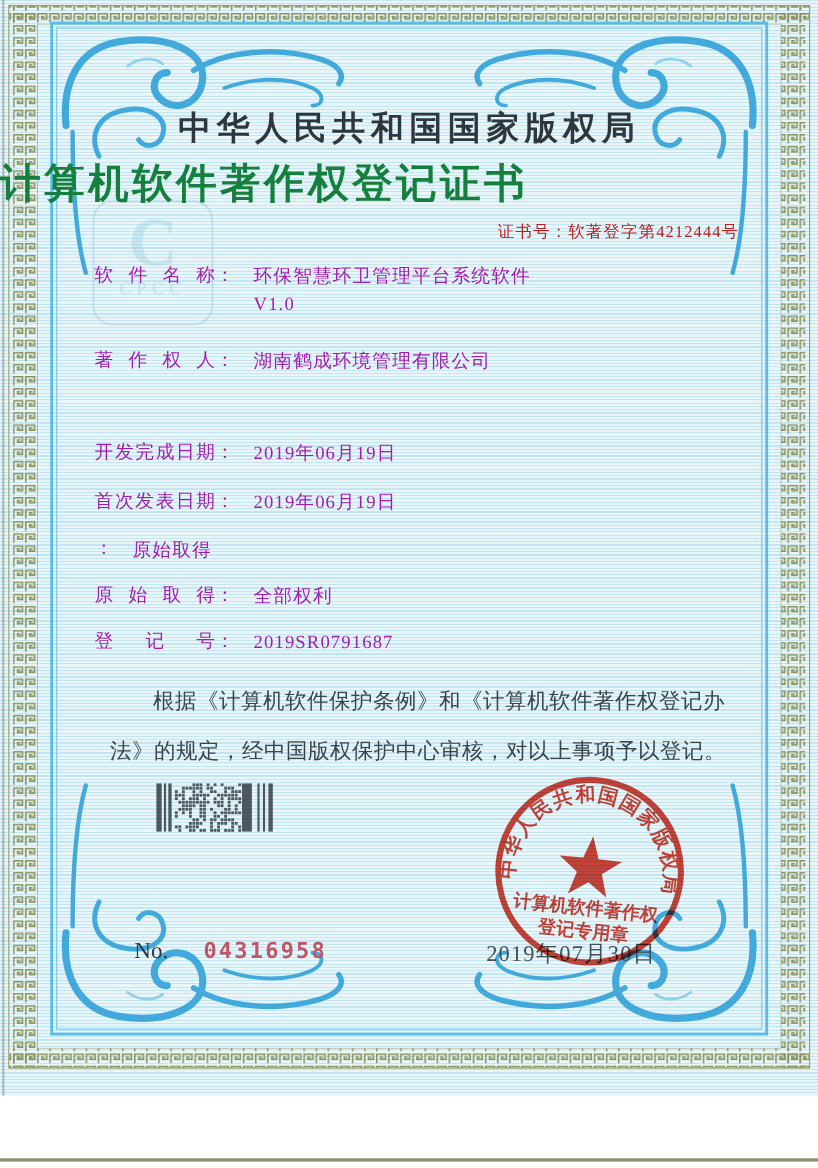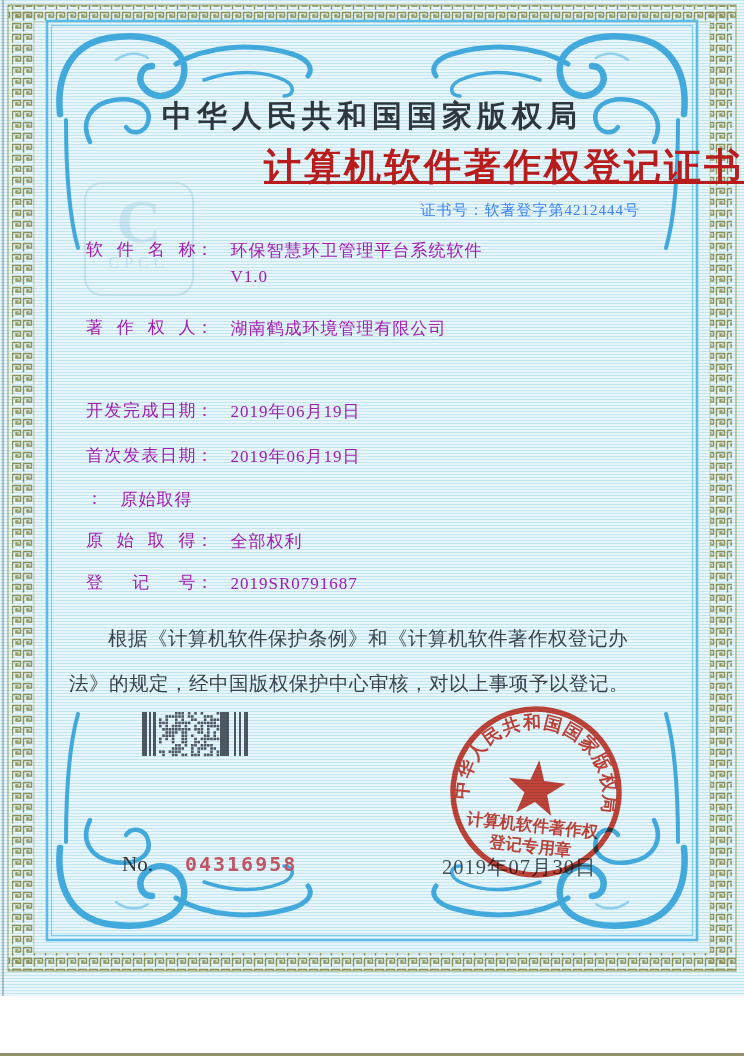--- a/index.html
+++ b/index.html
@@ -7,36 +7,36 @@
   .page{position:relative;width:744px;height:1062px;overflow:hidden;background:#ffffff;}
   .paper{position:absolute;left:0;top:0;width:744px;height:996px;
     background:#e8f5f9;
     background-image:repeating-linear-gradient(180deg, rgba(135,205,228,.38) 0px, rgba(135,205,228,.38) 1px, rgba(232,246,250,0) 1px, rgba(232,246,250,0) 3px);}
   svg.border{position:absolute;left:0;top:0;pointer-events:none;}
   .leftline{position:absolute;left:2px;top:0;width:2px;height:996px;background:rgba(95,105,110,.40);}
   .bottomline{position:absolute;left:0;top:1053px;width:744px;height:3px;background:#7c7f55;opacity:.85;}
 
   .authority{position:absolute;left:0;top:96px;width:744px;text-align:center;
     font-size:30px;font-weight:600;letter-spacing:5px;color:#2e373d;}
-  .title{position:absolute;left:0;top:142px;width:744px;text-align:right;
-    font-size:37px;font-weight:700;letter-spacing:3px;color:#b91c1c;text-decoration:underline;}
-  .certno{position:absolute;right:104px;top:201px;font-size:15px;color:#3b82f6;letter-spacing:1px;}
+  .title{position:absolute;left:0;top:142px;width:744px;text-align:left;
+    font-size:37px;font-weight:700;letter-spacing:3px;color:#15803d;}
+  .certno{position:absolute;right:72px;top:201px;font-size:15px;color:#b91c1c;letter-spacing:1px;}
 
   .watermark{position:absolute;left:84px;top:182px;width:106px;height:110px;
     border:2px solid rgba(150,200,220,.40);border-radius:18px;text-align:center;pointer-events:none;}
   .wm-c{font-size:62px;line-height:74px;font-weight:700;color:rgba(150,200,222,.35);font-family:"Liberation Serif",serif;}
   .wm-t{font-size:16px;letter-spacing:5px;color:rgba(150,200,222,.42);margin-top:-4px;}
 
   .row{position:absolute;left:86px;display:flex;align-items:flex-start;
     font-size:17px;color:#a21caf;letter-spacing:.5px;}
   .row .lbl{display:inline-block;width:110px;text-align:justify;text-align-last:justify;}
   .row .colon{margin-right:17px;}
   .row .vals{display:flex;flex-direction:column;line-height:26px;letter-spacing:1px;}
 
-  .statement{position:absolute;left:69px;top:616px;width:572px;
+  .statement{position:absolute;left:100px;top:616px;width:572px;
     font-size:19.5px;line-height:45px;color:#38434c;text-indent:2em;letter-spacing:.5px;}
 
   #barcode{position:absolute;left:142px;top:712px;opacity:.88;}
 
   .serial{position:absolute;left:122px;top:852px;font-size:21px;color:#2f363c;}
   .serial .digits{font-family:"DejaVu Sans Mono",monospace;font-size:20px;letter-spacing:2px;
     color:#bf5666;margin-left:32px;font-weight:600;}
 
   .sealdate{position:absolute;left:442px;top:853px;font-size:20.5px;letter-spacing:1px;color:#434e57;z-index:2;}
   svg.seal{position:absolute;left:446px;top:702px;z-index:5;mix-blend-mode:multiply;opacity:.93;pointer-events:none;}

